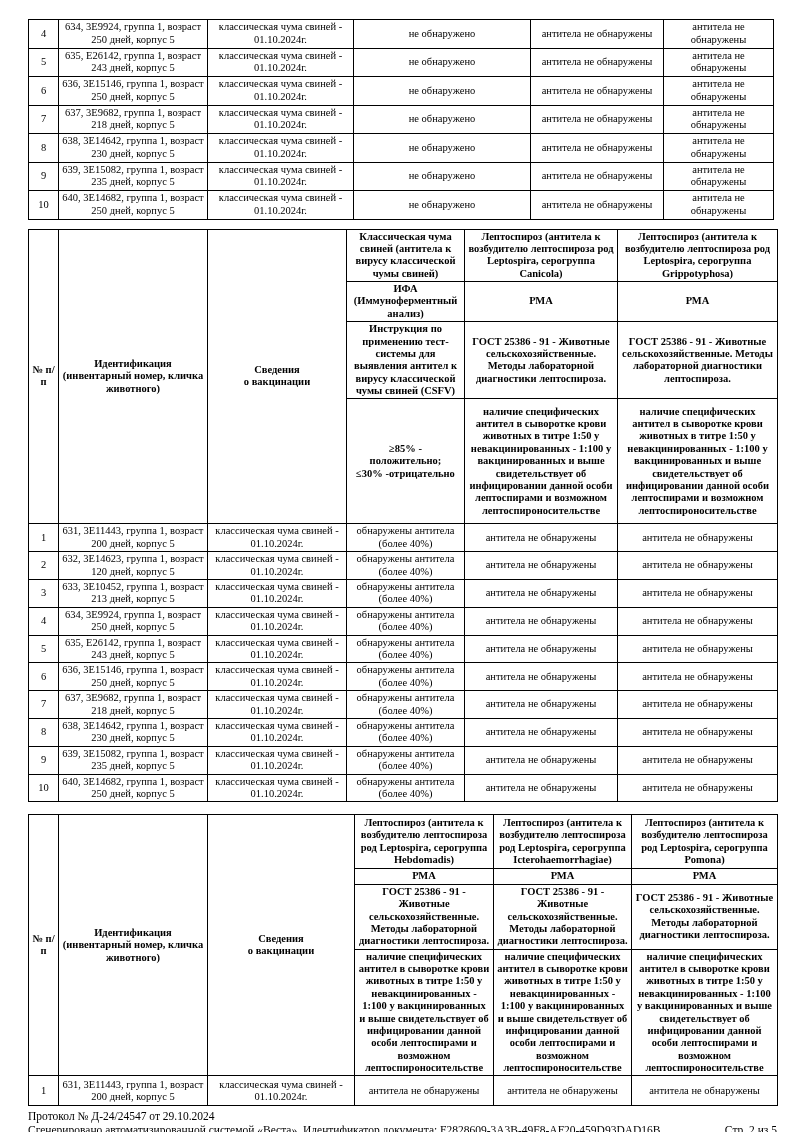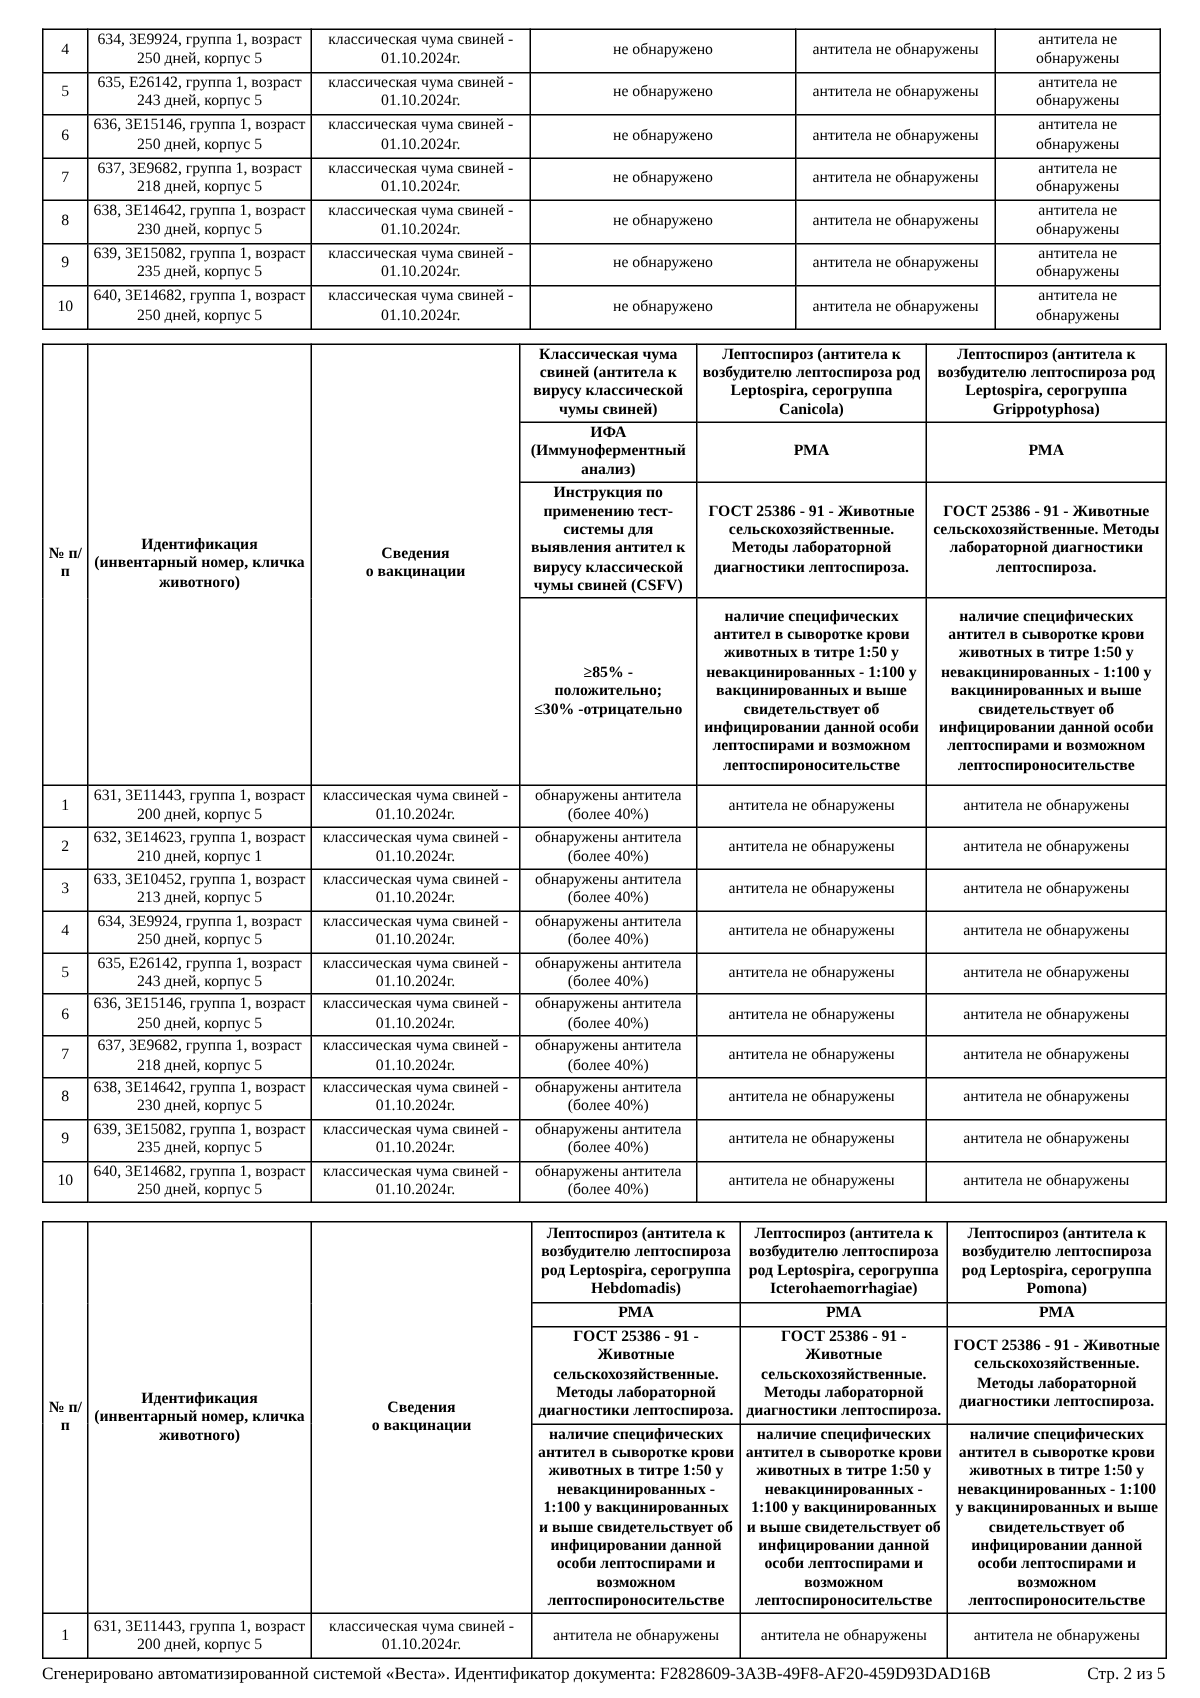--- a/index.html
+++ b/index.html
@@ -155,21 +155,21 @@
         <tr>
           <td>1</td>
           <td>631, 3Е11443, группа 1, возраст 200 дней, корпус 5</td>
           <td>классическая чума свиней - 01.10.2024г.</td>
           <td>обнаружены антитела (более 40%)</td>
           <td>антитела не обнаружены</td>
           <td>антитела не обнаружены</td>
         </tr>
         <tr>
           <td>2</td>
-          <td>632, 3Е14623, группа 1, возраст 210 дней, корпус 1</td>
+          <td>632, 3Е14623, группа 1, возраст 120 дней, корпус 5</td>
           <td>классическая чума свиней - 01.10.2024г.</td>
           <td>обнаружены антитела (более 40%)</td>
           <td>антитела не обнаружены</td>
           <td>антитела не обнаружены</td>
         </tr>
         <tr>
           <td>3</td>
           <td>633, 3Е10452, группа 1, возраст 213 дней, корпус 5</td>
           <td>классическая чума свиней - 01.10.2024г.</td>
           <td>обнаружены антитела (более 40%)</td>
@@ -276,19 +276,20 @@
           <td>631, 3Е11443, группа 1, возраст 200 дней, корпус 5</td>
           <td>классическая чума свиней - 01.10.2024г.</td>
           <td>антитела не обнаружены</td>
           <td>антитела не обнаружены</td>
           <td>антитела не обнаружены</td>
         </tr>
       </tbody>
   </table>
 
   <div class="footer">
+    <div>Протокол № Д-24/24547 от 29.10.2024</div>
     <div class="footer-row">
       <span class="gen">Сгенерировано автоматизированной системой «Веста». Идентификатор документа: F2828609-3A3B-49F8-AF20-459D93DAD16B</span>
       <span>Стр. 2 из 5</span>
     </div>
   </div>
 
 </div>
 
 </body></html>

